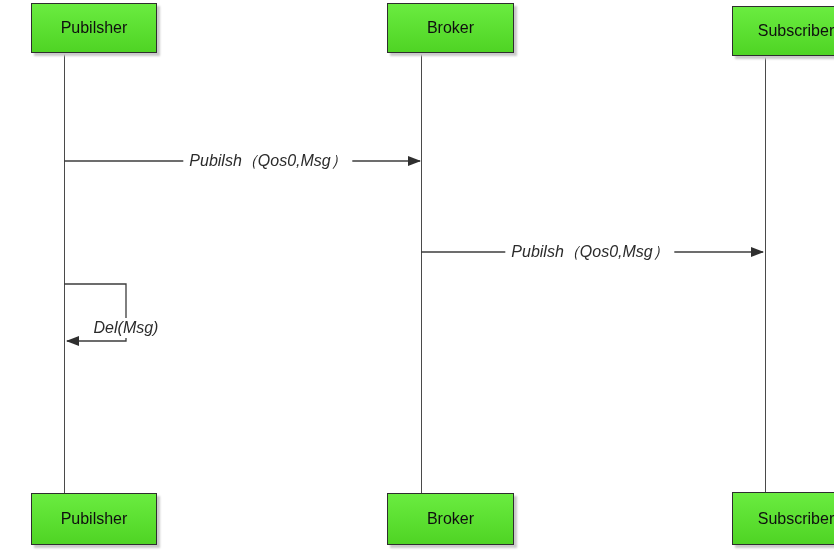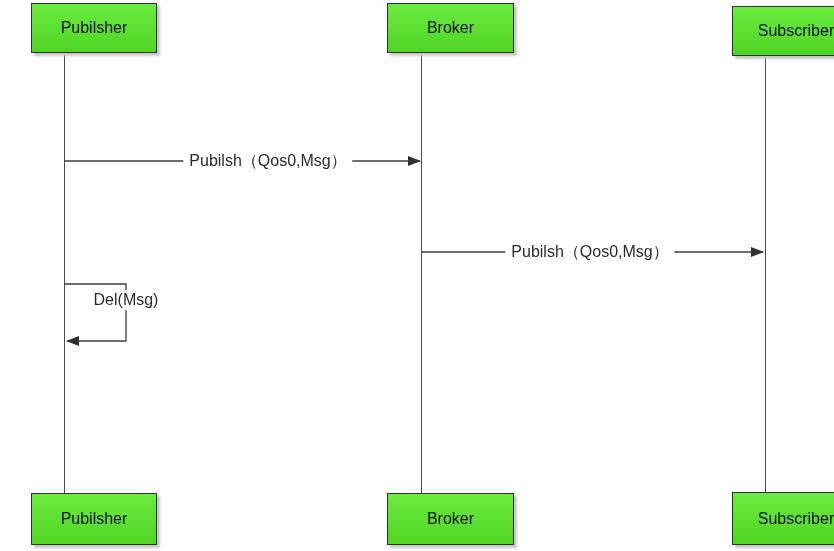--- a/index.html
+++ b/index.html
@@ -43,20 +43,21 @@
   }
   .msg-label {
     position: absolute;
     transform: translate(-50%, -50%);
     background: #ffffff;
     padding: 1px 6px;
     font-size: 16px;
     color: #2b2b2b;
     white-space: nowrap;
     z-index: 4;
+    font-style: italic;
   }
 </style>
 </head>
 <body>
 
 <div class="canvas">
 
   <div class="lifeline" style="left:64px;  top:53px; height:440px;"></div>
   <div class="lifeline" style="left:421px; top:53px; height:440px;"></div>
   <div class="lifeline" style="left:765px; top:56px; height:436px;"></div>
@@ -67,21 +68,21 @@
         <path d="M0,0 L13,5 L0,10 z" fill="#2f2f2f"></path>
       </marker>
     </defs>
     <path d="M64,161 L420,161" stroke="#3c3c3c" stroke-width="1.3" fill="none" marker-end="url(#arrow)"></path>
     <path d="M421,252 L763,252" stroke="#3c3c3c" stroke-width="1.3" fill="none" marker-end="url(#arrow)"></path>
     <path d="M64,284 L126,284 L126,341 L67,341" stroke="#3c3c3c" stroke-width="1.3" fill="none" marker-end="url(#arrow)"></path>
   </svg>
 
   <div class="msg-label" style="left:268px; top:161px;">Pubilsh（Qos0,Msg）</div>
   <div class="msg-label" style="left:590px; top:252px;">Pubilsh（Qos0,Msg）</div>
-  <div class="msg-label" style="left:126px; top:300px;">Del(Msg)</div>
+  <div class="msg-label" style="left:126px; top:328px;">Del(Msg)</div>
 
   <div class="actor-box" style="left:2px;   top:3px; width:126px; height:50px;">
     <span>Pubilsher</span>
   </div>
   <div class="actor-box" style="left:358px; top:3px; width:127px; height:50px;">
     <span>Broker</span>
   </div>
   <div class="actor-box" style="left:703px; top:6px; width:128px; height:50px;">
     <span>Subscriber</span>
   </div>

